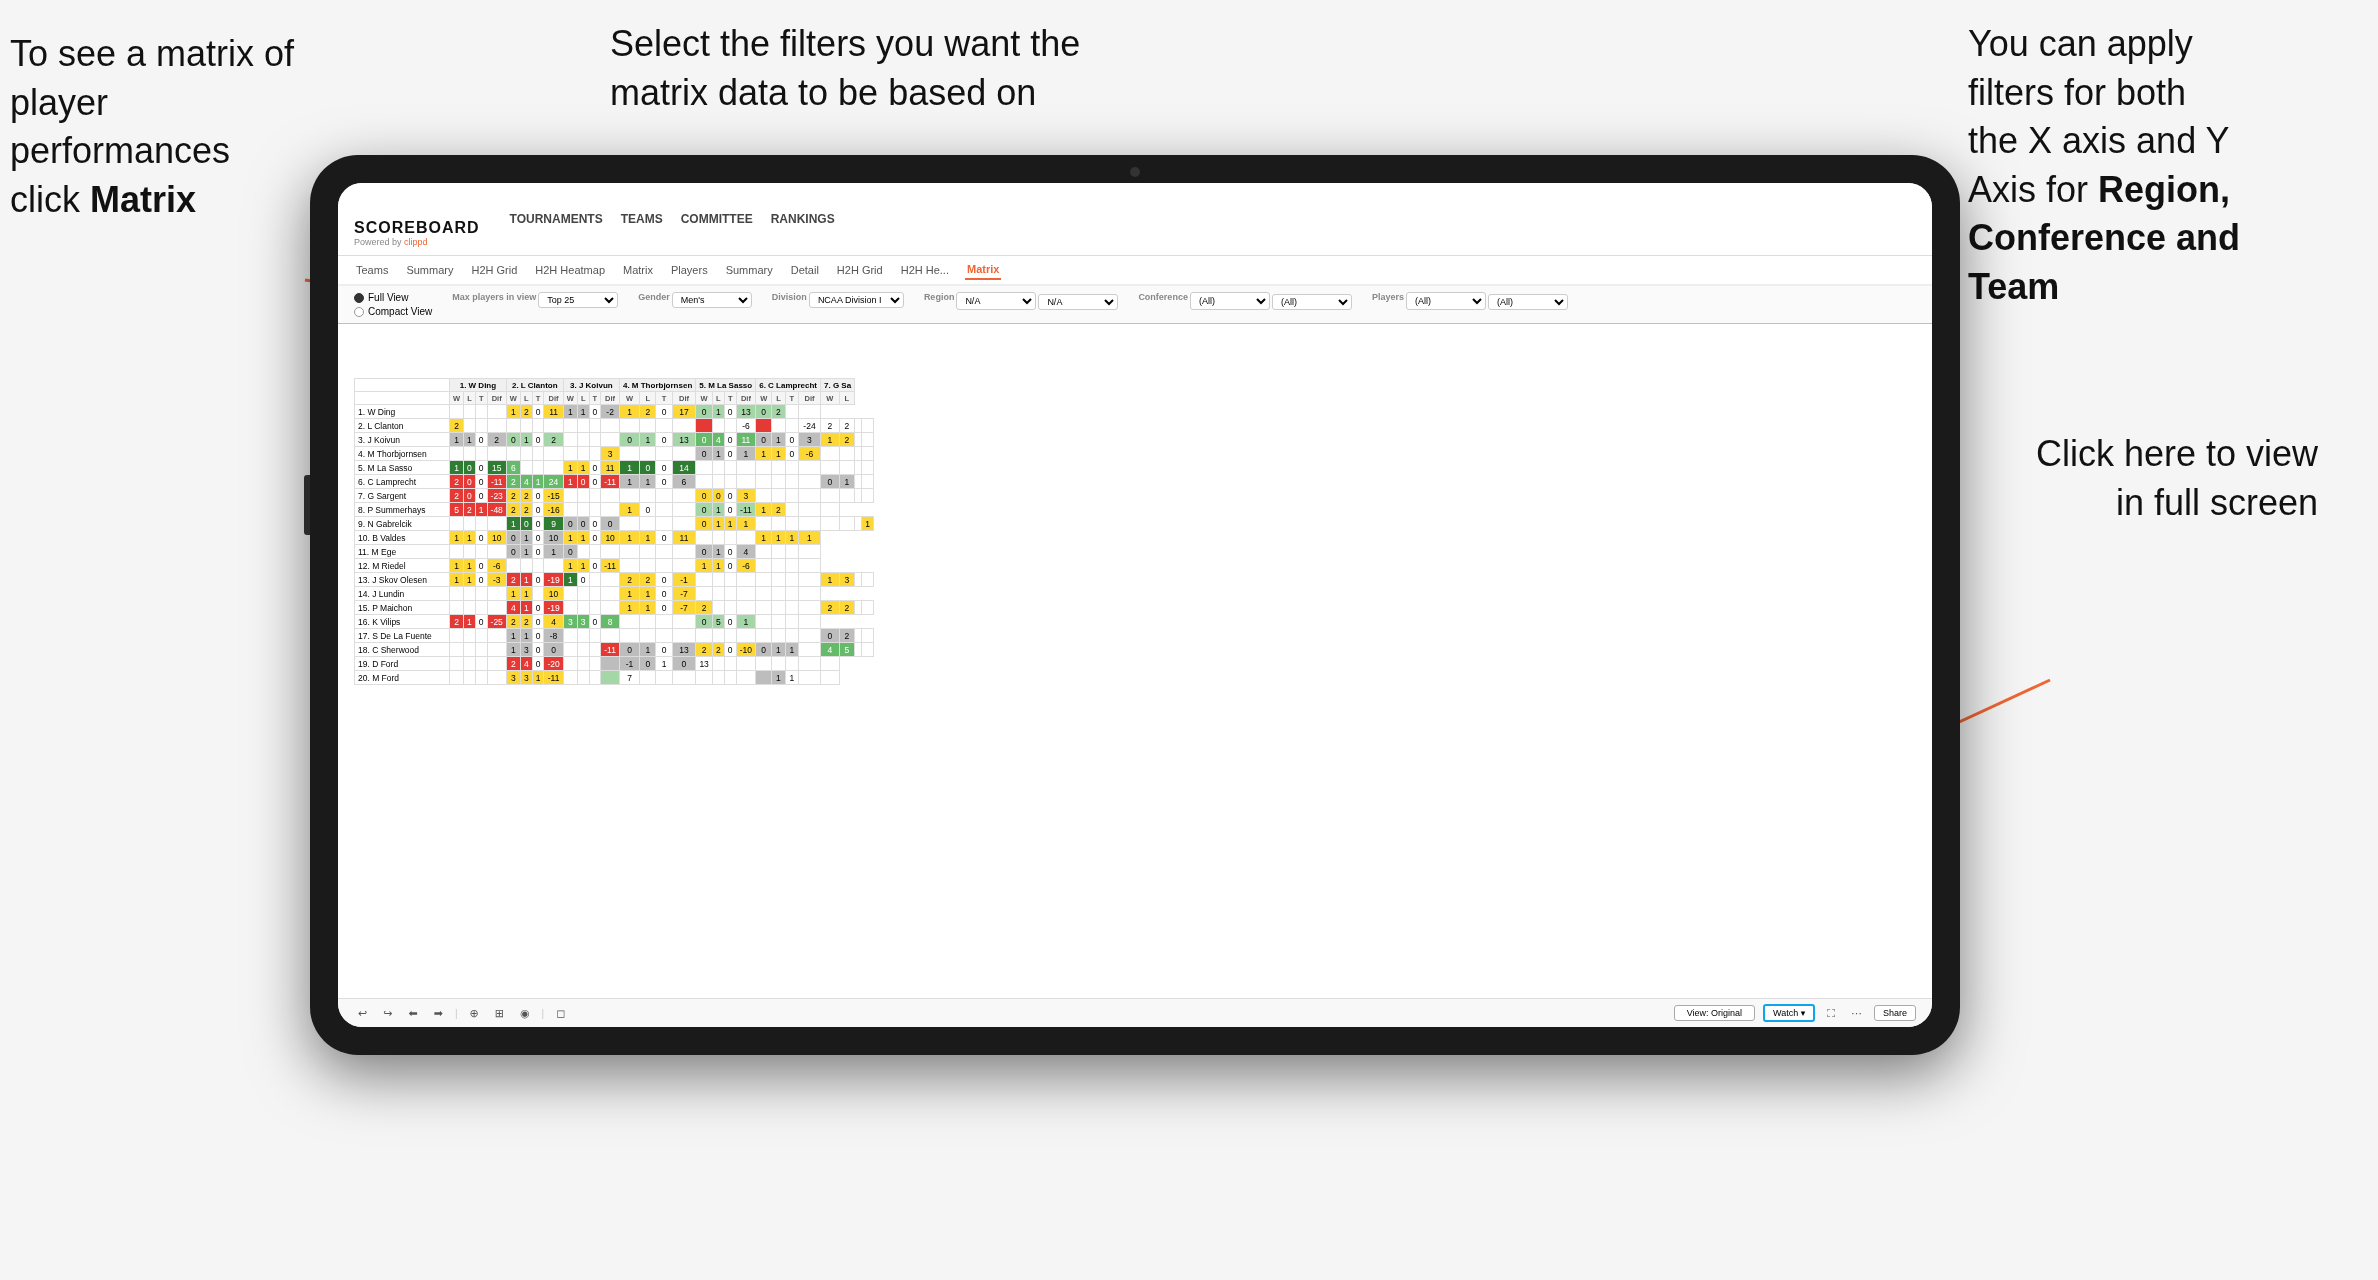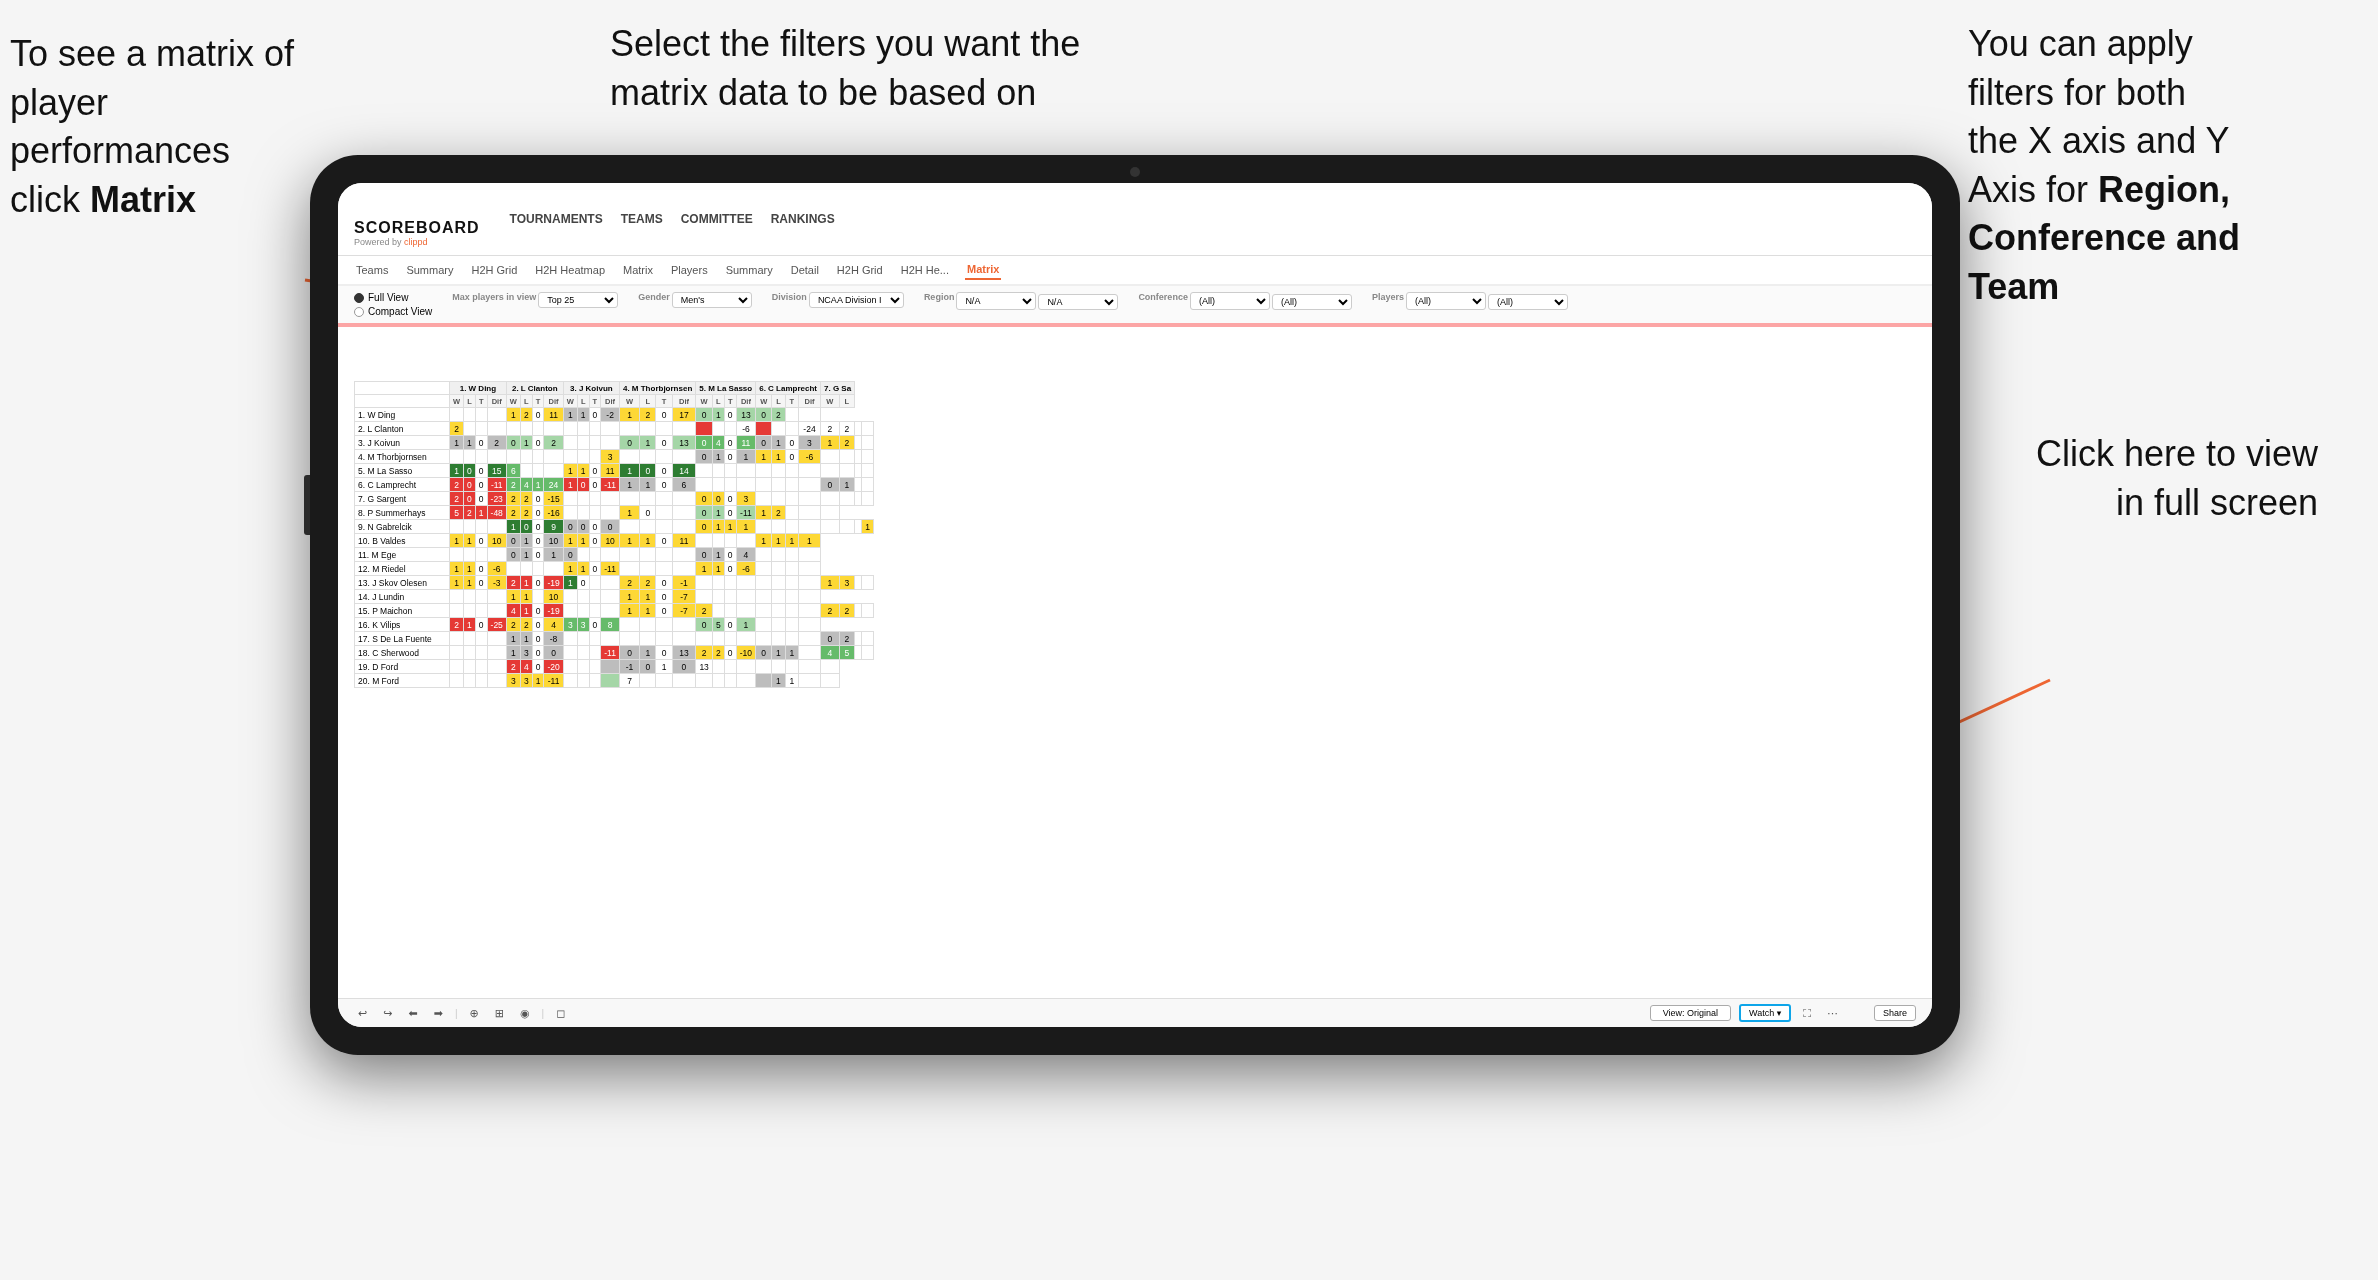--- a/index.html
+++ b/index.html
@@ -176,21 +176,21 @@
 
     .sub-nav-item.active {
       color: #e63;
       border-bottom: 2px solid #e63;
       font-weight: 700;
     }
 
     
     .filters-row {
       background: #fafafa;
-      border-bottom: 4px solid #fca5a5;
+      border-bottom: 1px solid #fca5a5;
       padding: 6px 16px;
       display: flex;
       align-items: flex-start;
       gap: 20px;
       flex-shrink: 0;
       font-size: 10px;
     }
 
     .filter-view-options {
       display: flex;
@@ -330,21 +330,20 @@
       background: #fff;
     }
 
     .share-btn {
       border: 1px solid #aaa;
       border-radius: 3px;
       padding: 2px 8px;
       font-size: 9px;
       cursor: pointer;
       background: #fff;
-      margin-left: 24px;
     }
 
     
     .sub-header-row th {
       font-size: 7.5px;
       font-weight: 600;
       color: #555;
       background: #f5f5f5;
     }
   </style>

